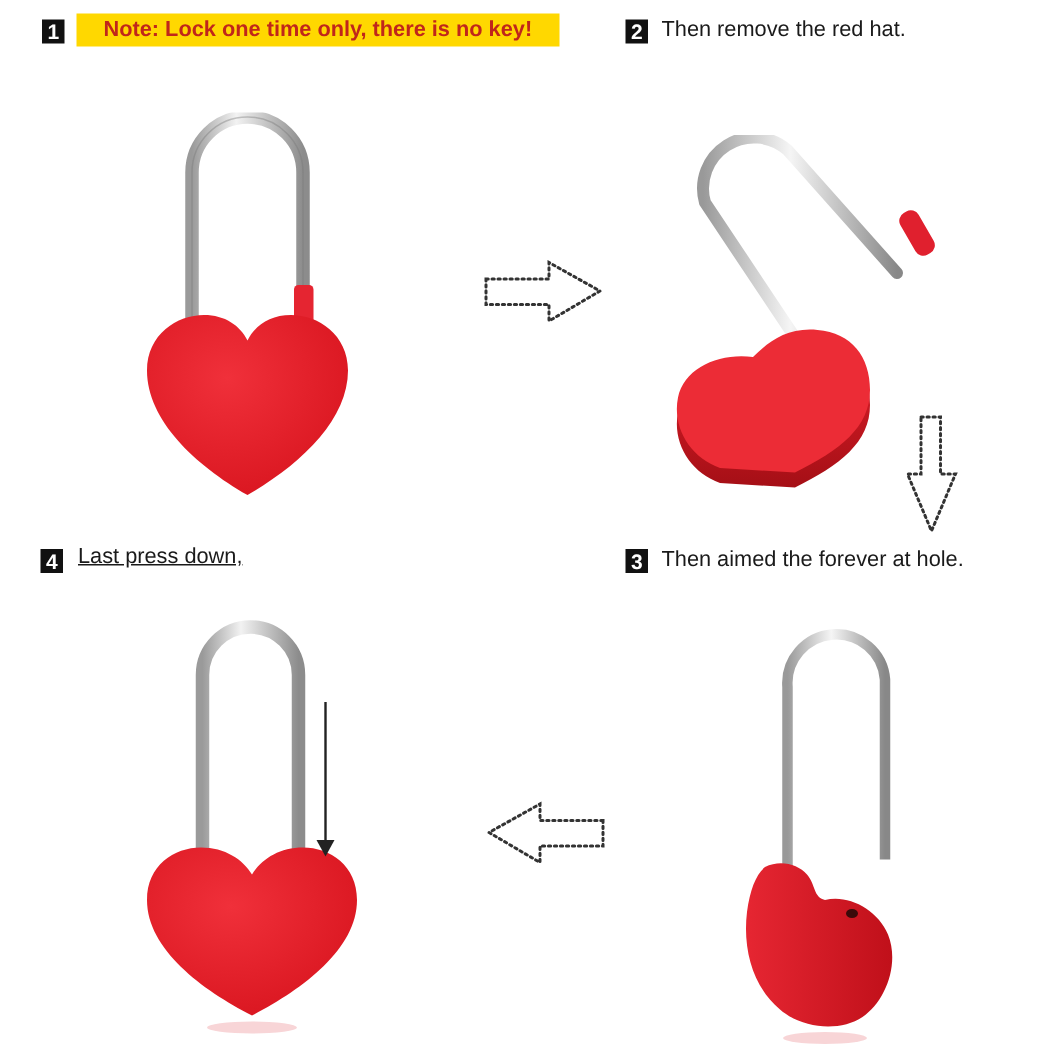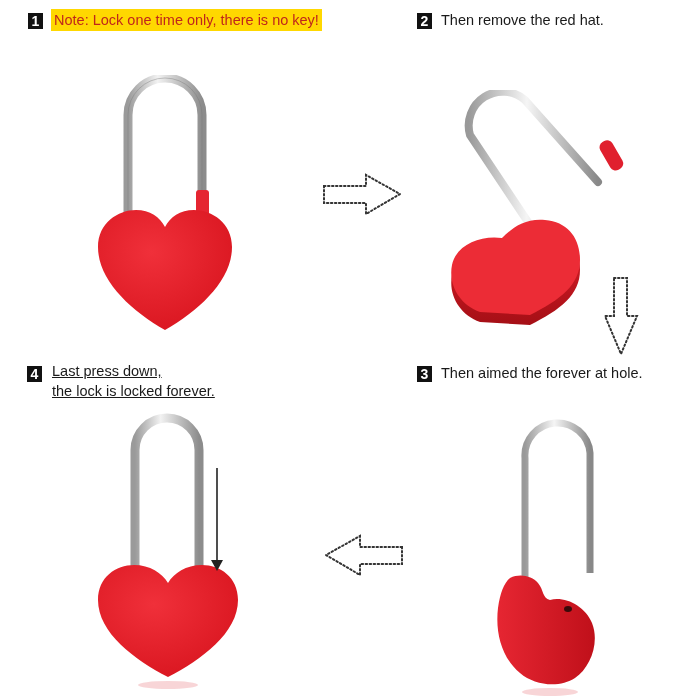--- a/index.html
+++ b/index.html
@@ -2,39 +2,38 @@
 <html><head>
 <meta charset="utf-8">
 <style>
   html, body { margin: 0; padding: 0; background: #ffffff; }
   body { width: 700px; height: 700px; position: relative; overflow: hidden; font-family: "Liberation Sans", sans-serif; }
   .step-num {
     position: absolute; width: 15px; height: 16px; background: #111; color: #fff;
     font-weight: bold; font-size: 14px; line-height: 16px; text-align: center;
   }
   .step-text { position: absolute; font-size: 14.5px; color: #1a1a1a; line-height: 20px; white-space: nowrap; }
-  .hl { background: #ffd800; color: #c0261b; padding: 1px 3px; display: inline-block; margin-bottom: 2px; }
+  .hl { background: #ffd800; color: #c0261b; padding: 1px 18px; display: inline-block; margin-bottom: 2px; font-weight: bold; }
   .illus { position: absolute; }
   svg { display: block; }
 </style>
 </head>
 <body>
 
 <div class="step-num" style="left:28px;top:13px;">1</div>
 <div class="step-text" style="left:51px;top:9px;">
   <span class="hl">Note: Lock one time only, there is no key!</span><br>
 </div>
 
 <div class="step-num" style="left:417px;top:13px;">2</div>
 <div class="step-text" style="left:441px;top:10px;">Then remove the red hat.</div>
 
 <div class="step-num" style="left:27px;top:366px;">4</div>
 <div class="step-text" style="left:52px;top:361px;text-decoration:underline;">
   <span>Last press down,</span><br>
-  <span>the lock is locked forever.</span>
 </div>
 
 <div class="step-num" style="left:417px;top:366px;">3</div>
 <div class="step-text" style="left:441px;top:363px;">Then aimed the forever at hole.</div>
 
 <div class="illus" style="left:90px;top:75px;">
   <svg width="150" height="275" viewBox="0 0 150 275">
     <defs>
       <linearGradient id="steel" x1="0" x2="1">
         <stop offset="0" stop-color="#9a9a9a"></stop>

